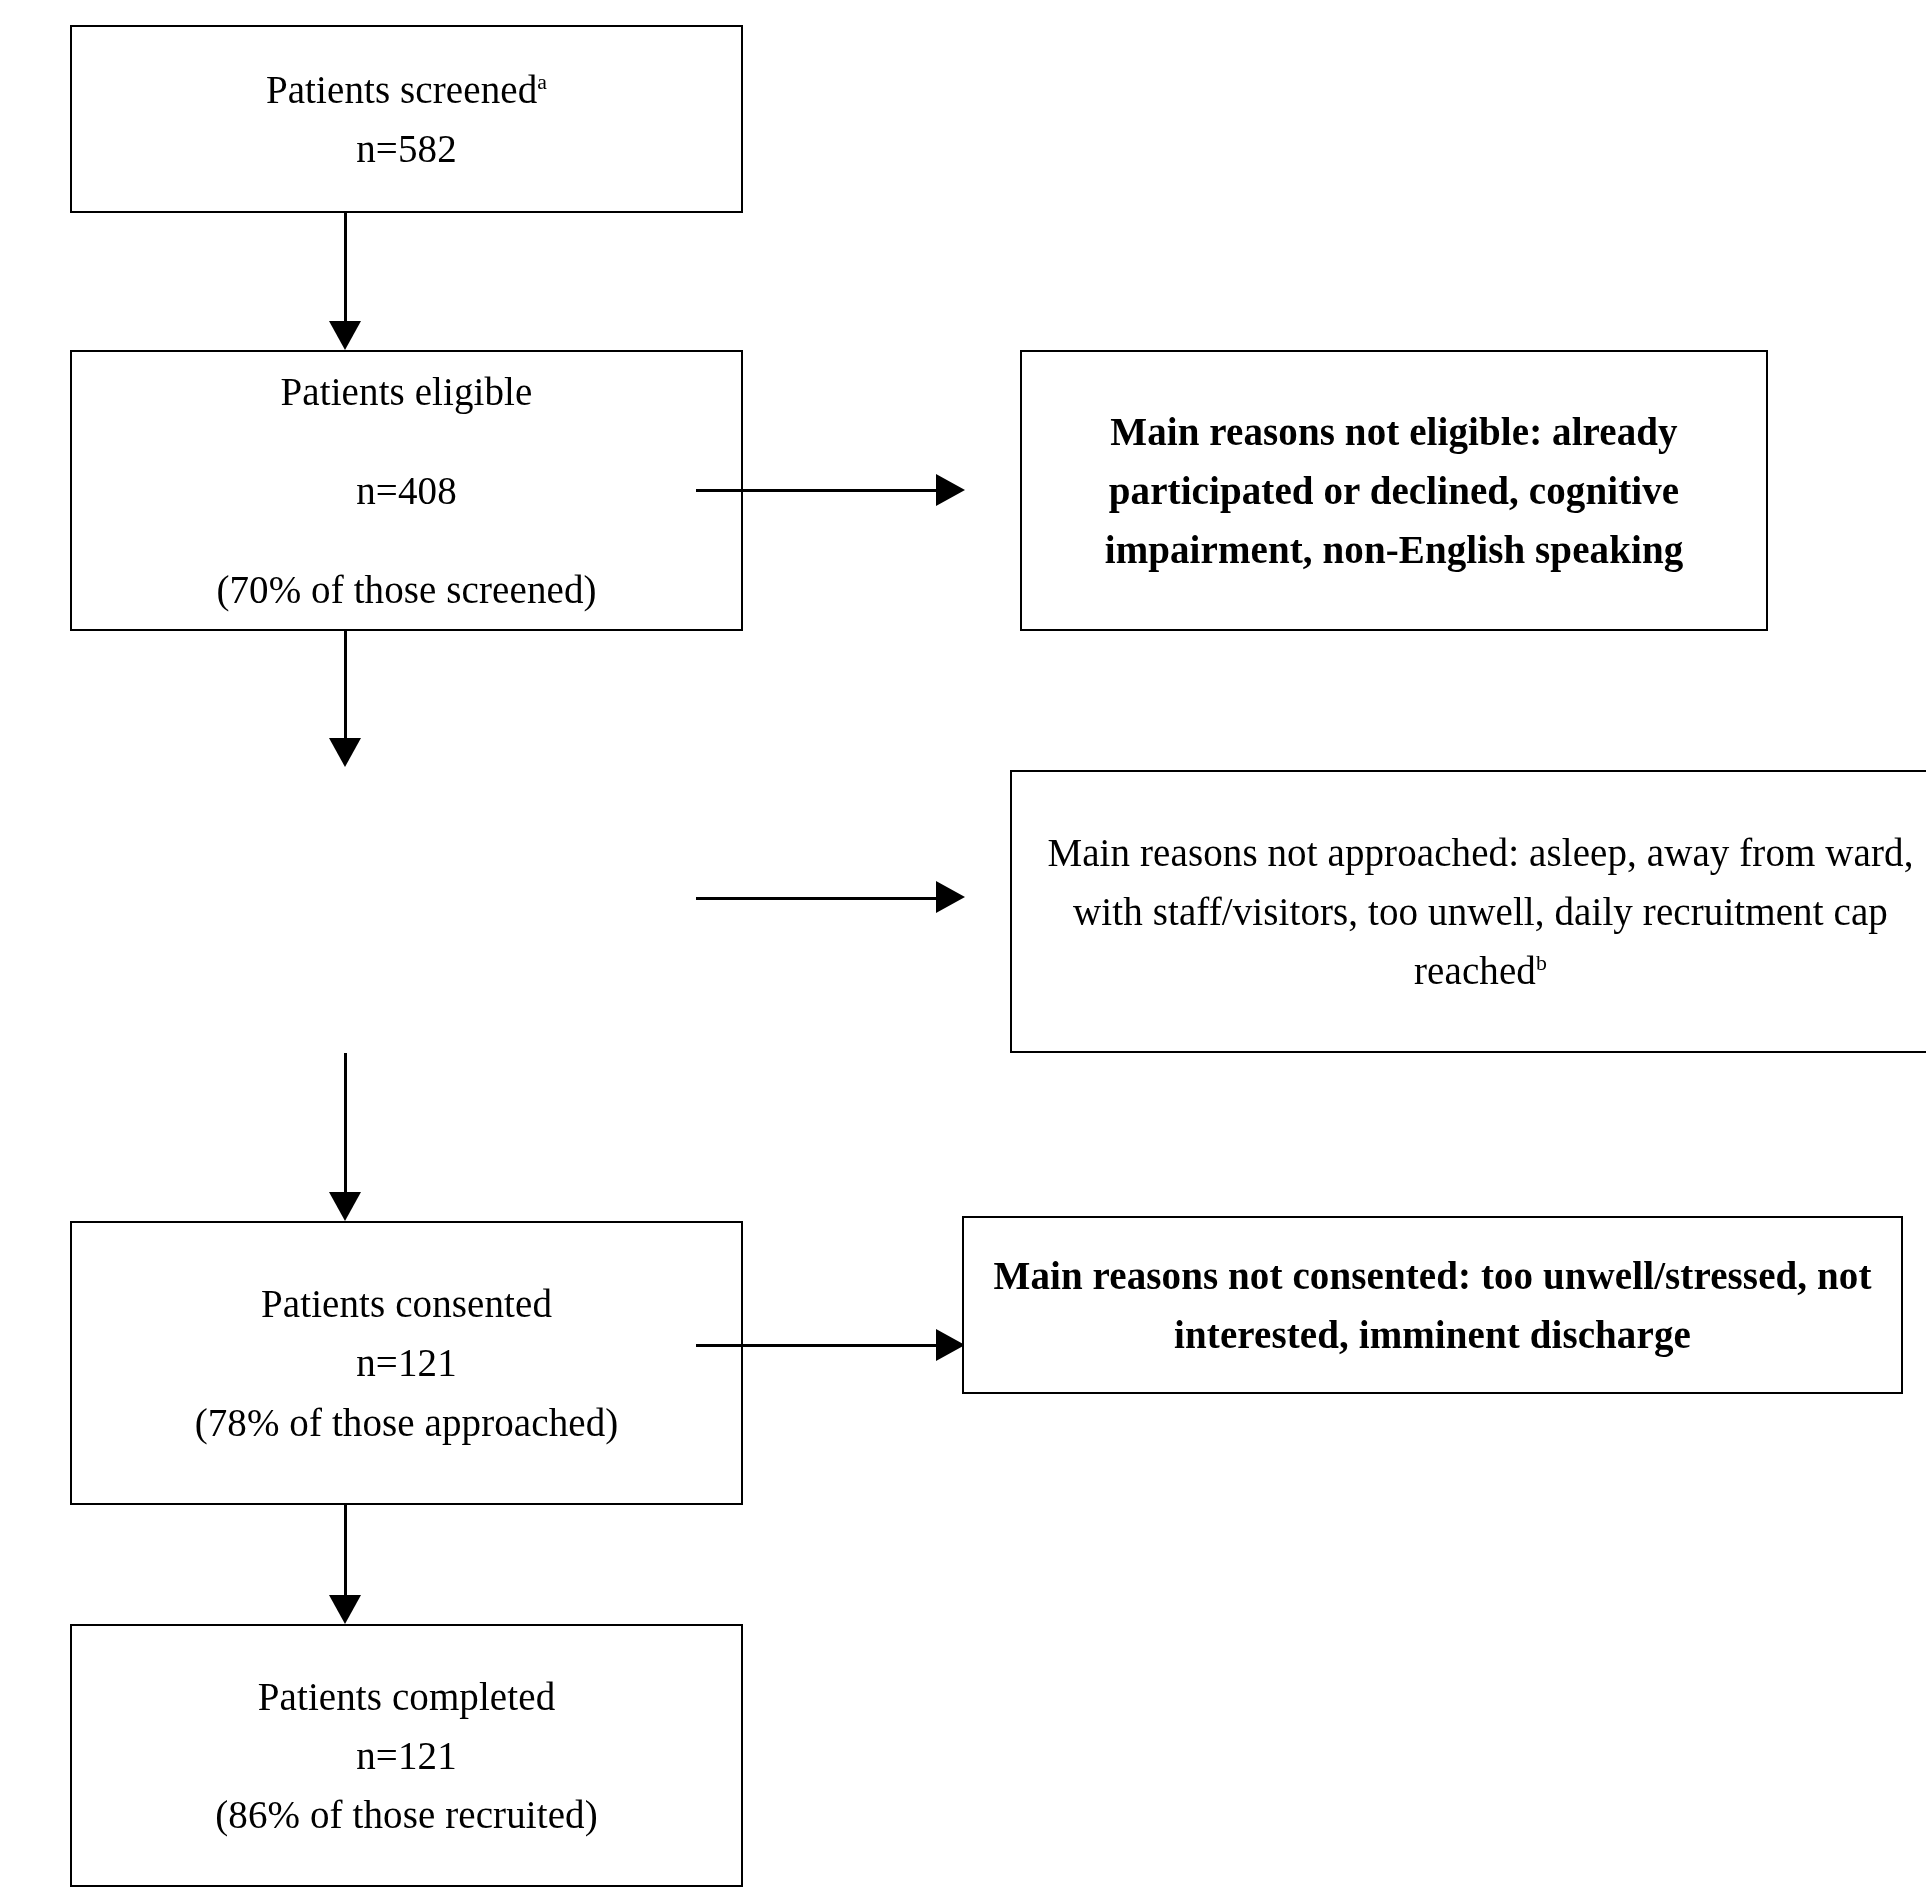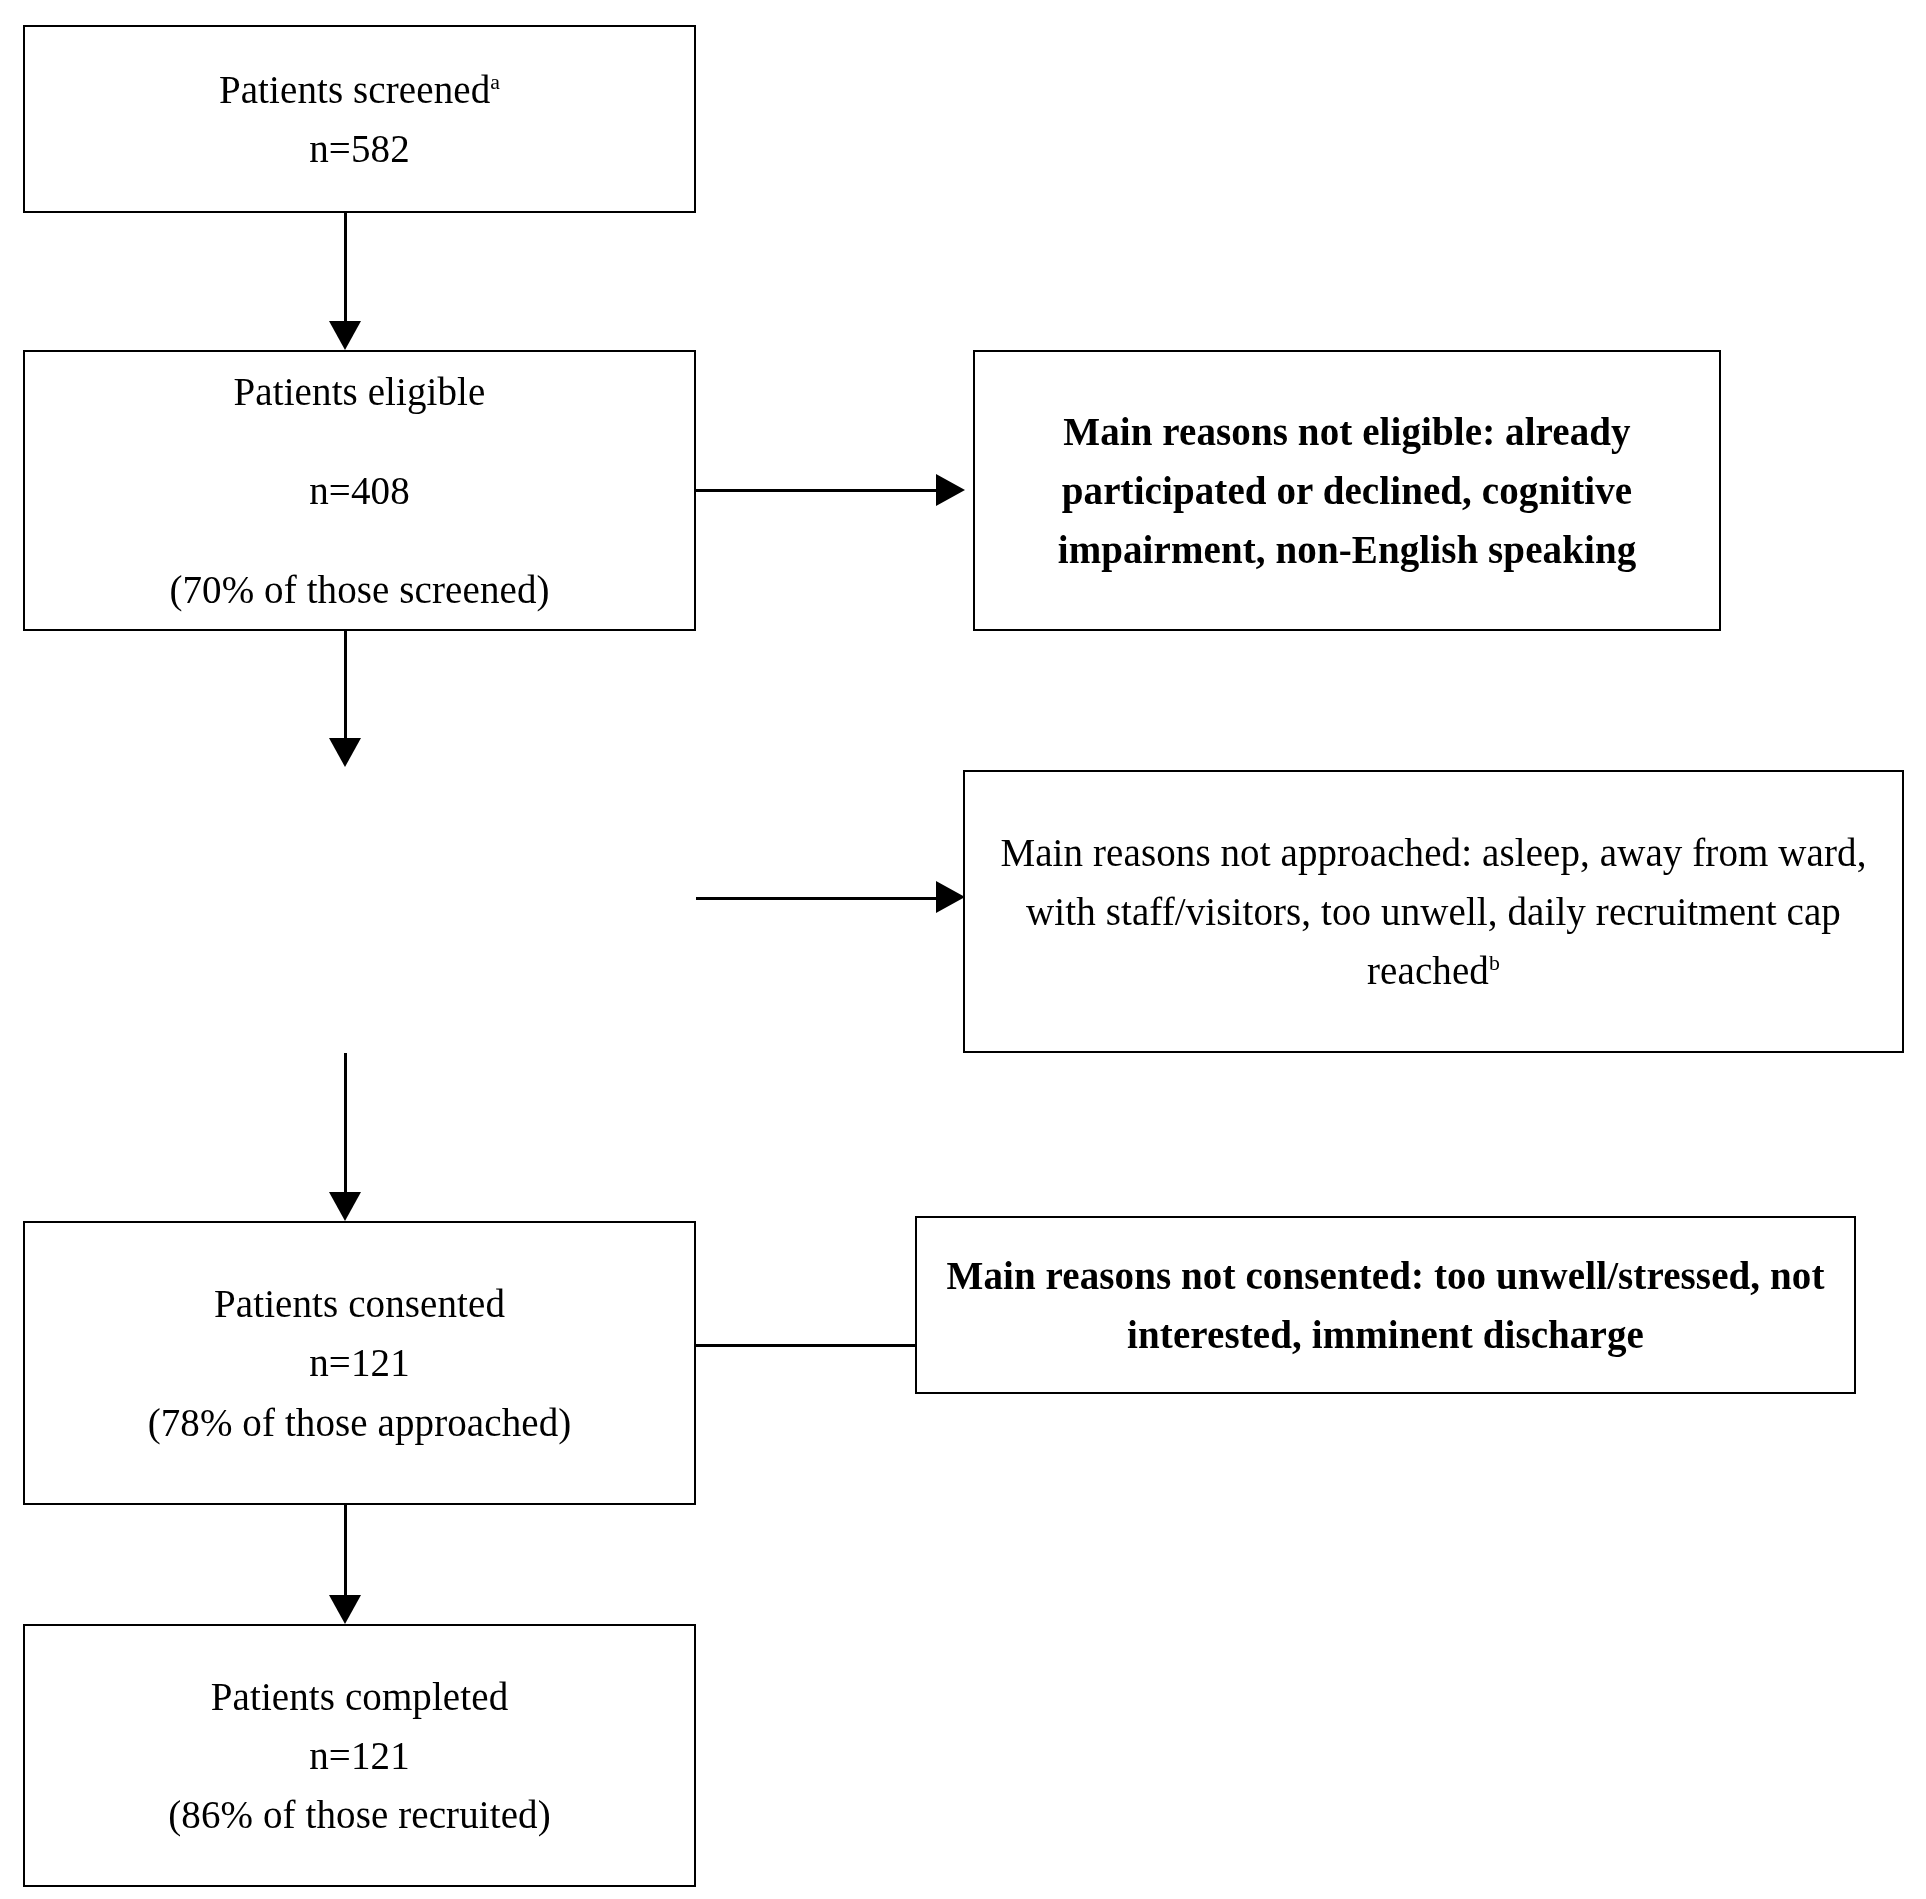--- a/index.html
+++ b/index.html
@@ -22,20 +22,21 @@
   .node {
     position: absolute;
     box-sizing: border-box;
     border: 2.5px solid #000000;
     background: #ffffff;
     display: flex;
     flex-direction: column;
     align-items: center;
     justify-content: center;
     text-align: center;
+    margin-left: 47px;
   }
   .node .line {
     display: block;
     width: 100%;
     font-size: 39px;
     line-height: 1.52;
     letter-spacing: 0.1px;
     white-space: nowrap;
   }
   .node.wrap .line {

